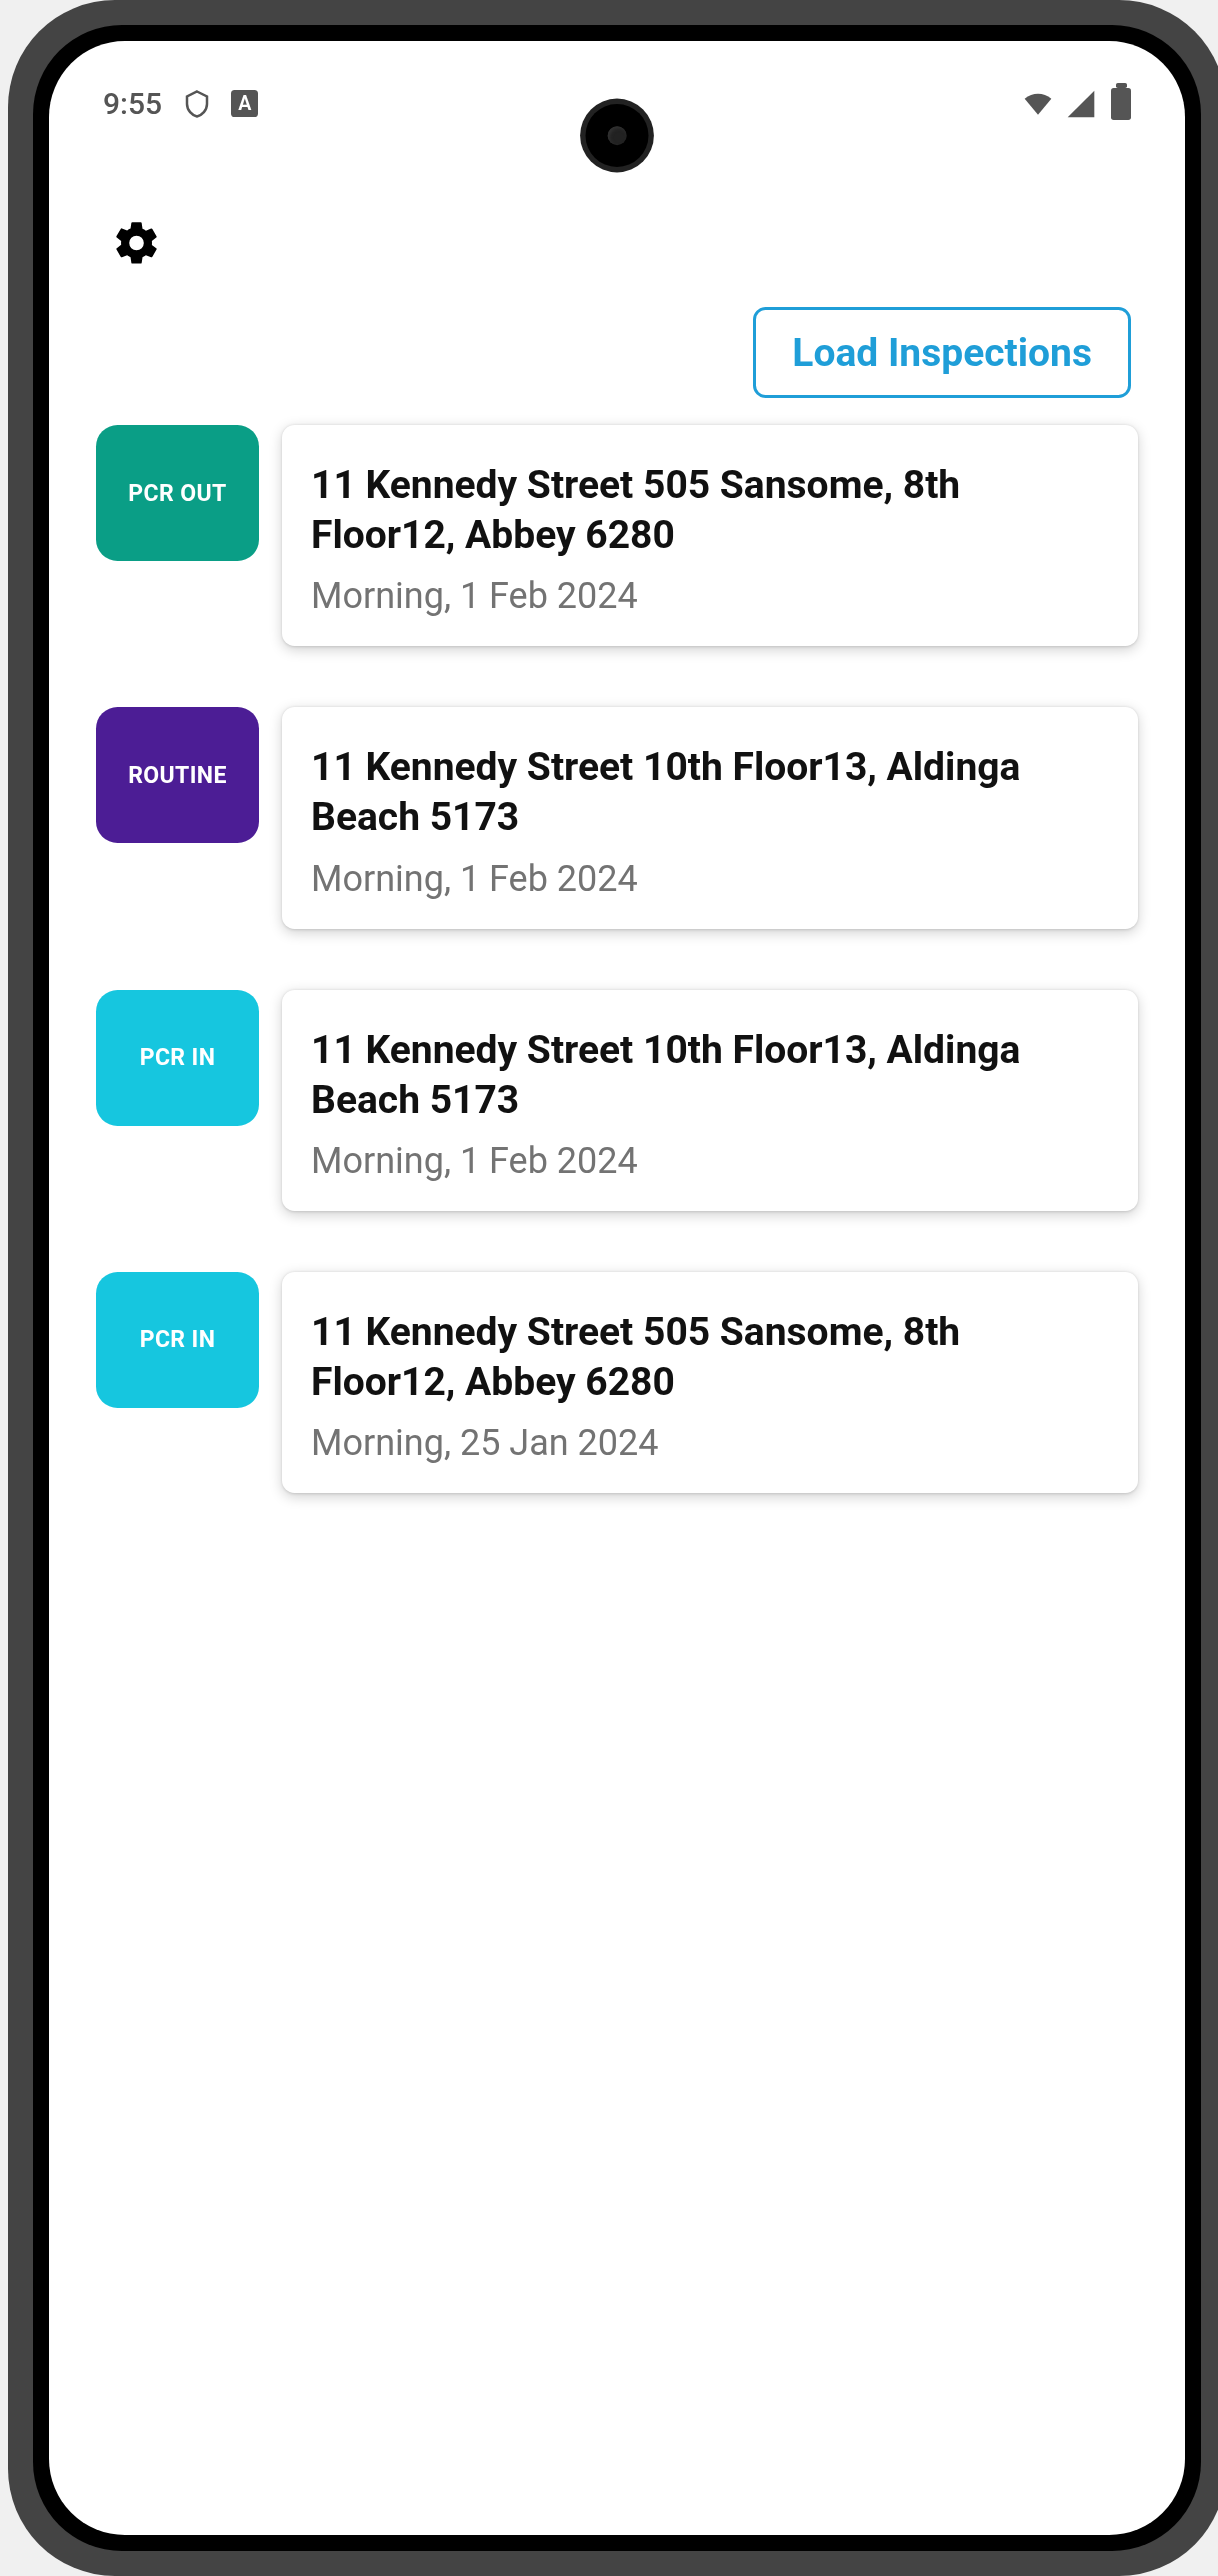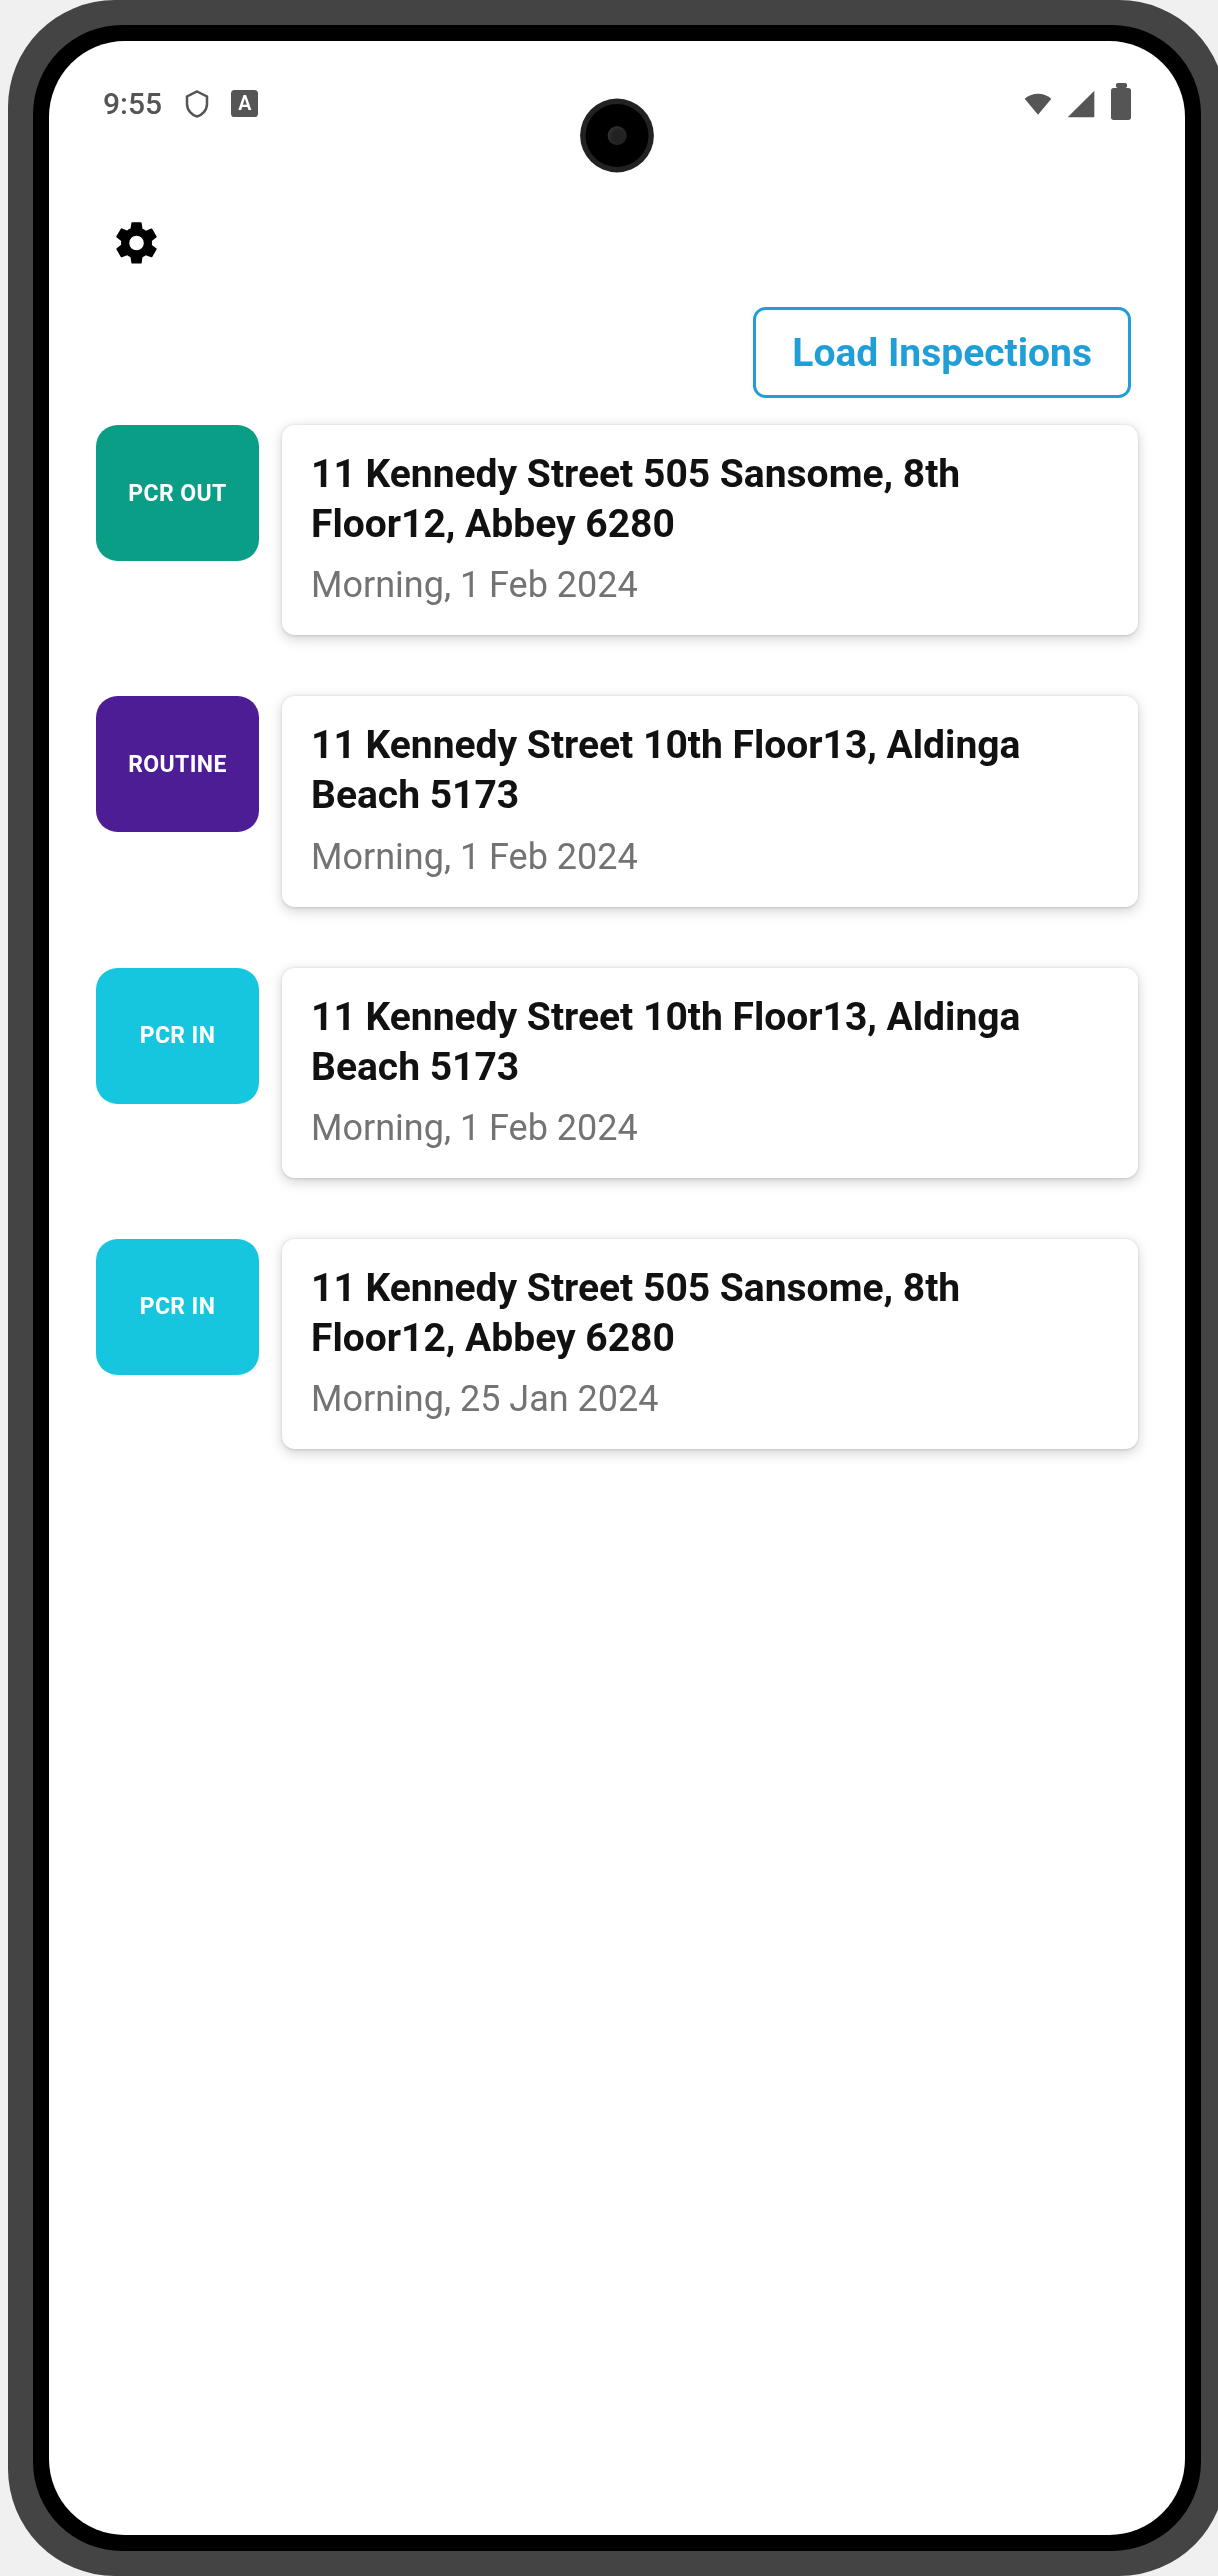--- a/index.html
+++ b/index.html
@@ -129,21 +129,21 @@
     color:#fff;
     font-size: 23px;
     font-weight: 700;
     letter-spacing: 0.4px;
     flex-shrink:0;
   }
   .card {
     flex: 1;
     background: #fff;
     border-radius: 12.5px;
-    padding: 25px 29px 29px 29px;
+    padding: 36px 29px 29px 29px;
     box-shadow: 0 3.6px 12.5px rgba(0,0,0,0.18), 0 0.9px 2.7px rgba(0,0,0,0.12);
   }
   .card .addr {
     font-size: 39px;
     font-weight: 700;
     color: #111;
     line-height: 1.28;
     margin-bottom: 14.3px;
   }
   .card .time {

